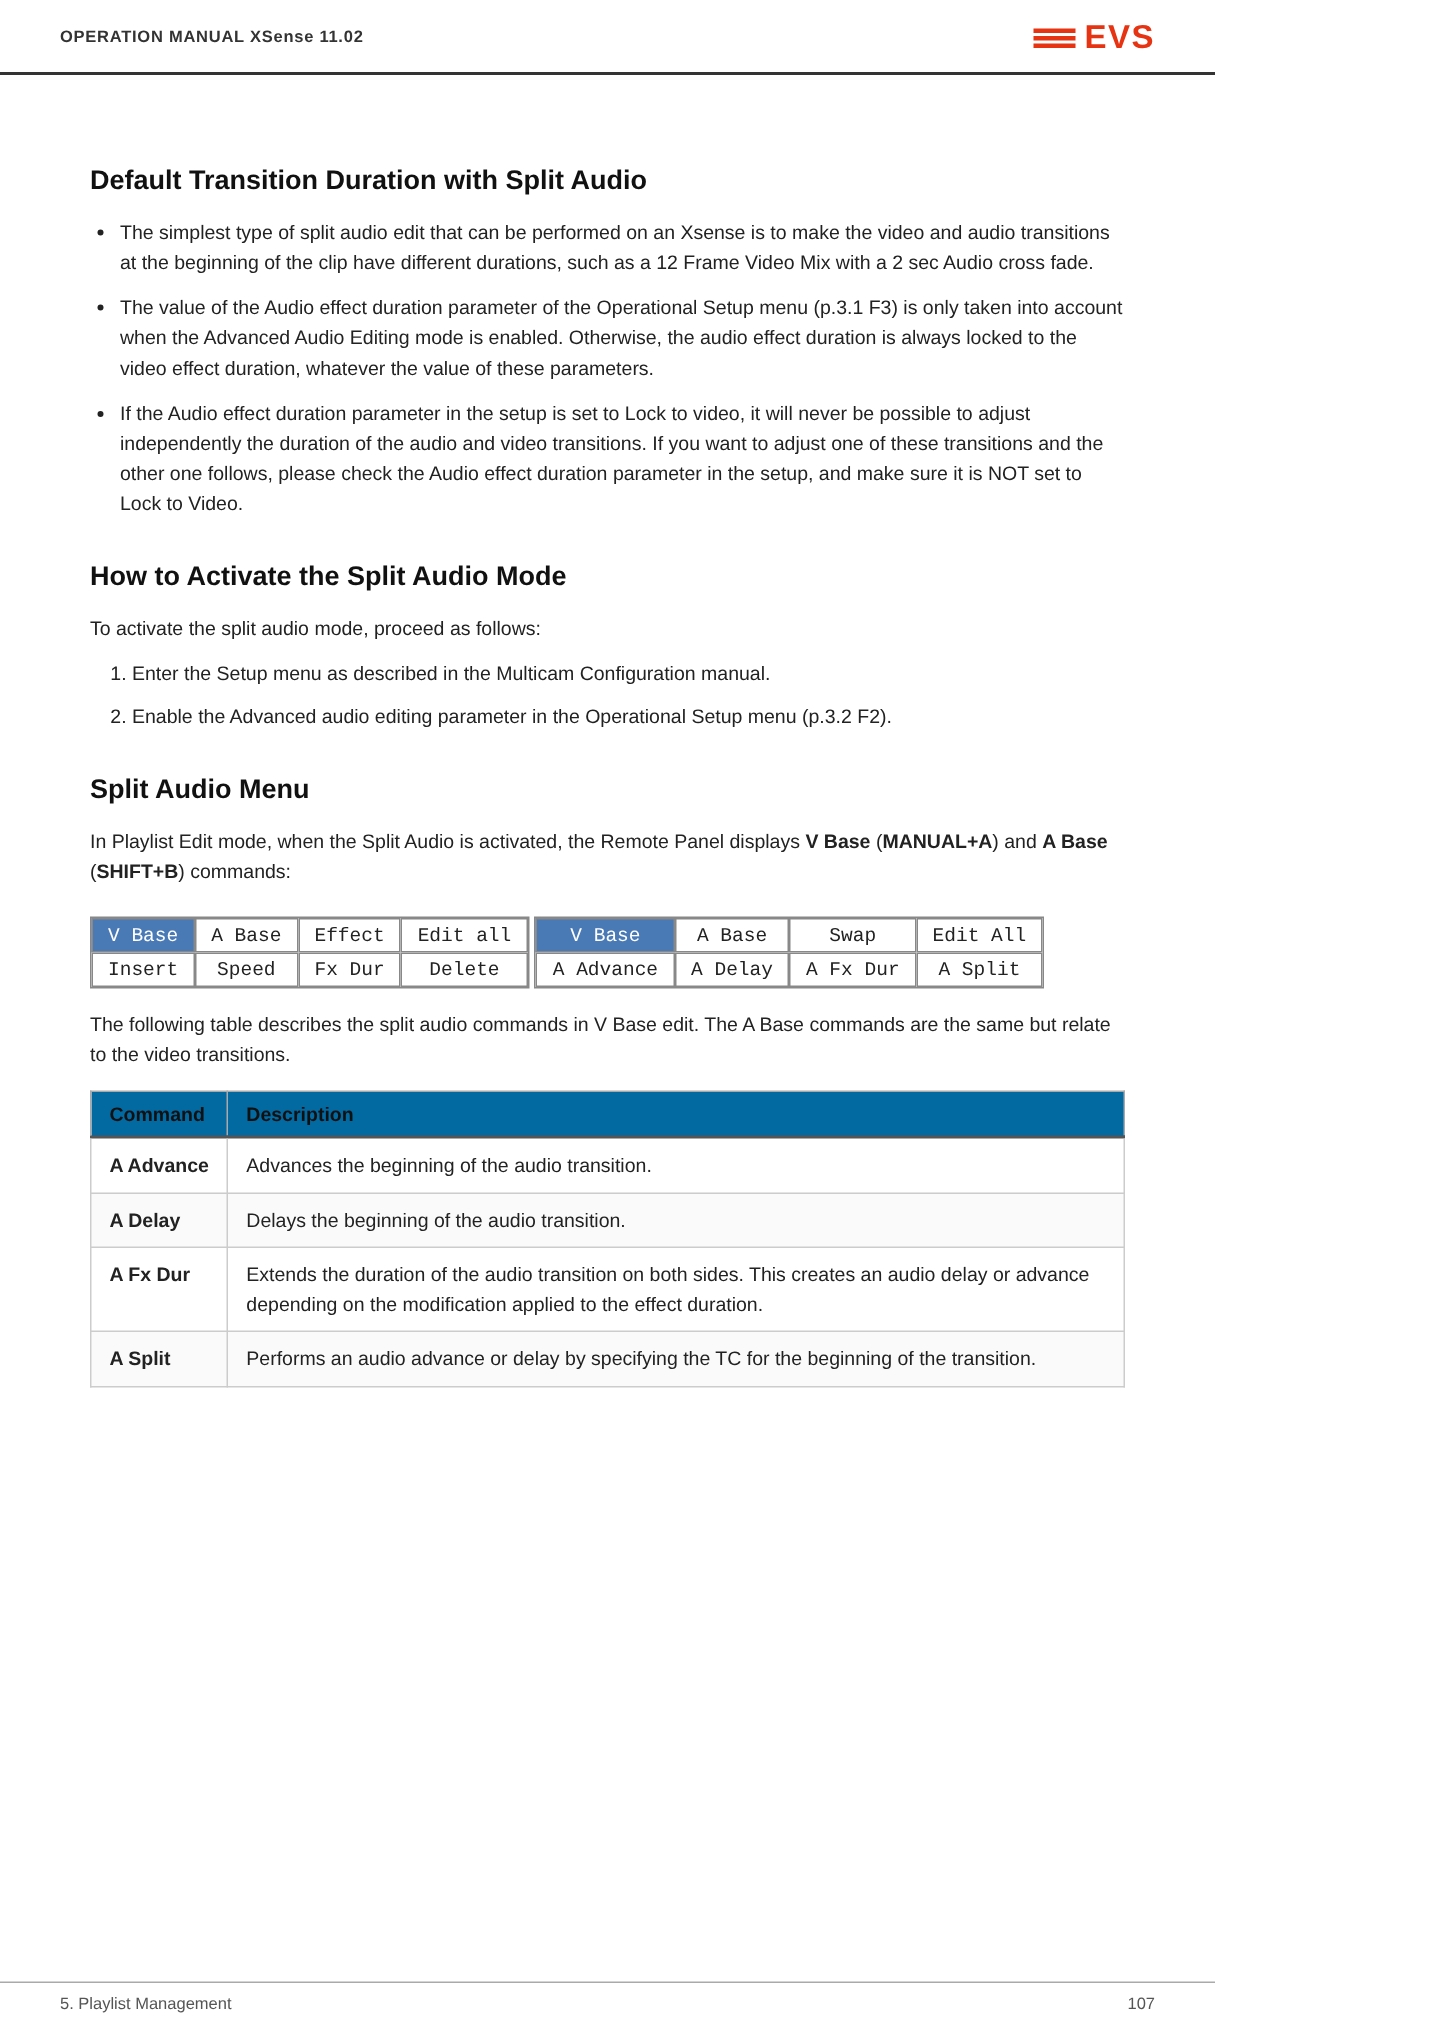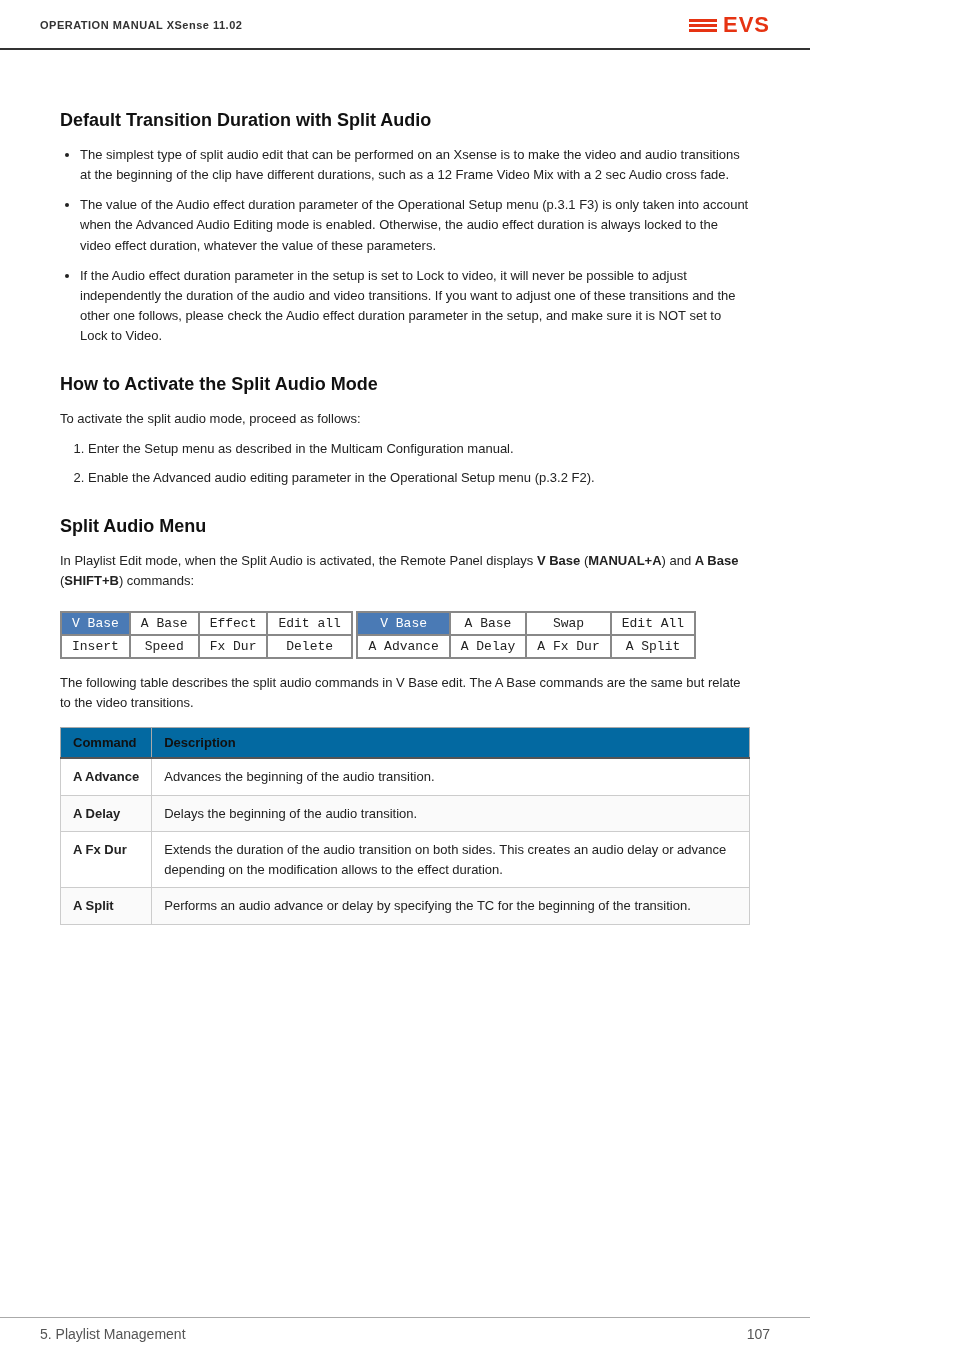--- a/index.html
+++ b/index.html
@@ -171,21 +171,21 @@
       white-space: nowrap;
     }
 
     
     .footer {
       border-top: 1px solid #aaa;
       padding: 8px 40px;
       display: flex;
       justify-content: space-between;
       align-items: center;
-      font-size: 14px;
+      font-size: 11px;
       color: #555;
       margin-top: auto;
       gap: 39px;
     }
 
     .spacer { margin-top: 18px; }
   </style>
 </head>
 <body>
 
@@ -269,21 +269,21 @@
         <tr>
           <td class="cmd-col">A Advance</td>
           <td>Advances the beginning of the audio transition.</td>
         </tr>
         <tr>
           <td class="cmd-col">A Delay</td>
           <td>Delays the beginning of the audio transition.</td>
         </tr>
         <tr>
           <td class="cmd-col">A Fx Dur</td>
-          <td>Extends the duration of the audio transition on both sides. This creates an audio delay or advance depending on the modification allows to the effect duration.</td>
+          <td>Extends the duration of the audio transition on both sides. This creates an audio delay or advance depending on the modification applied to the effect duration.</td>
         </tr>
         <tr>
           <td class="cmd-col">A Split</td>
           <td>Performs an audio advance or delay by specifying the TC for the beginning of the transition.</td>
         </tr>
       </tbody>
     </table>
 
   </div>
 

